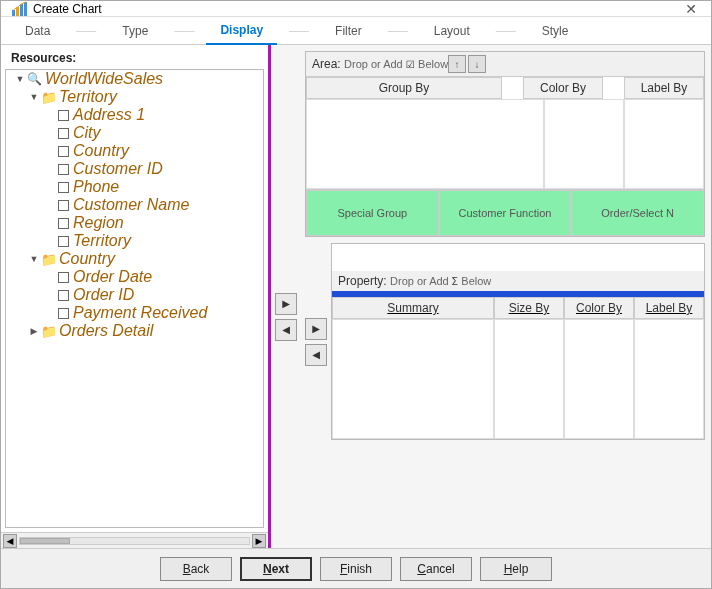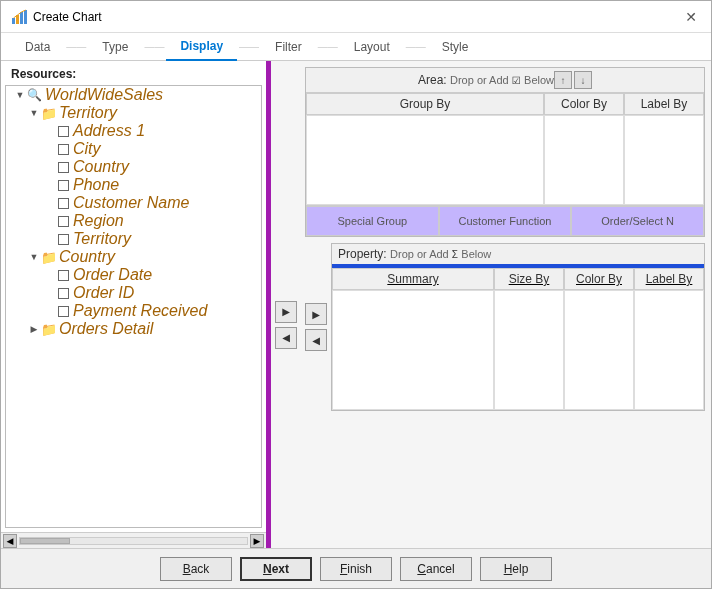--- a/index.html
+++ b/index.html
@@ -20,21 +20,21 @@
       display: flex;
       flex-direction: column;
       box-shadow: 2px 2px 8px rgba(0,0,0,0.3);
     }
     .title-bar {
       background: #fff;
       border-bottom: 1px solid #ddd;
       display: flex;
       align-items: center;
       padding: 6px 10px;
-      height: 32px;
+      height: 16px;
     }
     .title-bar-icon {
       width: 16px;
       height: 16px;
       margin-right: 6px;
       display: flex;
       align-items: center;
     }
     .title-bar-icon svg { width: 16px; height: 16px; }
     .title-bar-text {
@@ -52,21 +52,21 @@
       font-size: 14px;
       color: #555;
     }
     .tabs-bar {
       background: #fff;
       border-bottom: 1px solid #ccc;
       display: flex;
       align-items: center;
       padding: 0 10px;
       height: 28px;
-      gap: 0;
+      gap: 10px;
     }
     .tab-item {
       font-size: 12px;
       color: #555;
       padding: 0 14px;
       height: 28px;
       display: flex;
       align-items: center;
       cursor: pointer;
       position: relative;
@@ -88,21 +88,21 @@
       color: #333;
       border-bottom: 1px solid #e0e0e0;
     }
     .main-content {
       display: flex;
       flex: 1;
       overflow: hidden;
     }
     .left-panel {
       width: 270px;
-      border-right: 5px solid #a21caf;
+      border-right: 3px solid #a21caf;
       background: #fff;
       display: flex;
       flex-direction: column;
     }
     .resources-label {
       padding: 6px 10px 4px 10px;
       font-size: 12px;
       font-weight: bold;
       color: #222;
     }
@@ -187,21 +187,21 @@
     }
     .area-section {
       background: #fff;
       border: 1px solid #bbb;
       display: flex;
       flex-direction: column;
     }
     .area-header {
       display: flex;
       align-items: center;
-      justify-content: center;
+      justify-content: flex-start;
       padding: 3px 6px;
       background: #f0f0f0;
       border-bottom: 1px solid #ccc;
     }
     .area-header-text {
       font-size: 12px;
       color: #333;
     }
     .area-nav-btns {
       display: flex;
@@ -232,40 +232,41 @@
       border: 1px solid #ddd;
       height: 90px;
       vertical-align: top;
     }
     .tabs-row {
       display: flex;
       border-top: 1px solid #ccc;
     }
     .sub-tab {
       flex: 1;
-      padding: 8px 6px;
+      padding: 16px 6px;
       font-size: 11px;
       color: #555;
       text-align: center;
       cursor: pointer;
       border: 1px solid #ccc;
-      background: #c4b5fd;
+      background: #86efac;
     }
     .property-section {
       background: #fff;
       border: 1px solid #bbb;
       display: flex;
       flex-direction: column;
     }
     .property-header {
       padding: 3px 6px;
       background: #f0f0f0;
-      border-bottom: 4px solid #1d4ed8;
+      border-bottom: 6px solid #1d4ed8;
       font-size: 12px;
       color: #333;
+      margin-top: 27px;
     }
     .prop-th {
       background: #f0f0f0;
       border: 1px solid #ccc;
       padding: 3px 6px;
       font-size: 12px;
       color: #333;
       text-align: center;
       font-weight: normal;
     }
@@ -381,20 +382,25 @@
         </div>
         <div class="tree-node indent-3">
           <span class="tree-expand"> </span>
           <span class="tree-checkbox"></span>
           <span class="tree-label">City</span>
         </div>
         <div class="tree-node indent-3">
           <span class="tree-expand"> </span>
           <span class="tree-checkbox"></span>
           <span class="tree-label">Country</span>
+        </div>
+        <div class="tree-node indent-3">
+          <span class="tree-expand"> </span>
+          <span class="tree-checkbox"></span>
+          <span class="tree-label">Customer ID</span>
         </div>
         <div class="tree-node indent-3">
           <span class="tree-expand"> </span>
           <span class="tree-checkbox"></span>
           <span class="tree-label">Phone</span>
         </div>
         <div class="tree-node indent-3">
           <span class="tree-expand"> </span>
           <span class="tree-checkbox"></span>
           <span class="tree-label">Customer Name</span>
@@ -465,21 +471,21 @@
               <span style="color:#666;font-size:11px;"> Drop or Add </span>
               <span style="font-size:10px;">☑</span>
               <span style="color:#666;font-size:11px;"> Below</span>
             </span>
             <div class="area-nav-btns">
               <div class="nav-arrow">↑</div>
               <div class="nav-arrow">↓</div>
             </div>
           </div>
 
-          <div style="display:grid;grid-template-columns:1fr 80px 80px;">
+          <div style="display:grid;grid-template-columns:1fr 80px 80px;gap:21px;">
             <div class="grid-th">Group By</div>
             <div class="grid-th">Color By</div>
             <div class="grid-th">Label By</div>
           </div>
 
           <div style="display:grid;grid-template-columns:1fr 80px 80px;">
             <div class="grid-td" style="min-height:80px;"></div>
             <div class="grid-td" style="min-height:80px;"></div>
             <div class="grid-td" style="min-height:80px;"></div>
           </div>

